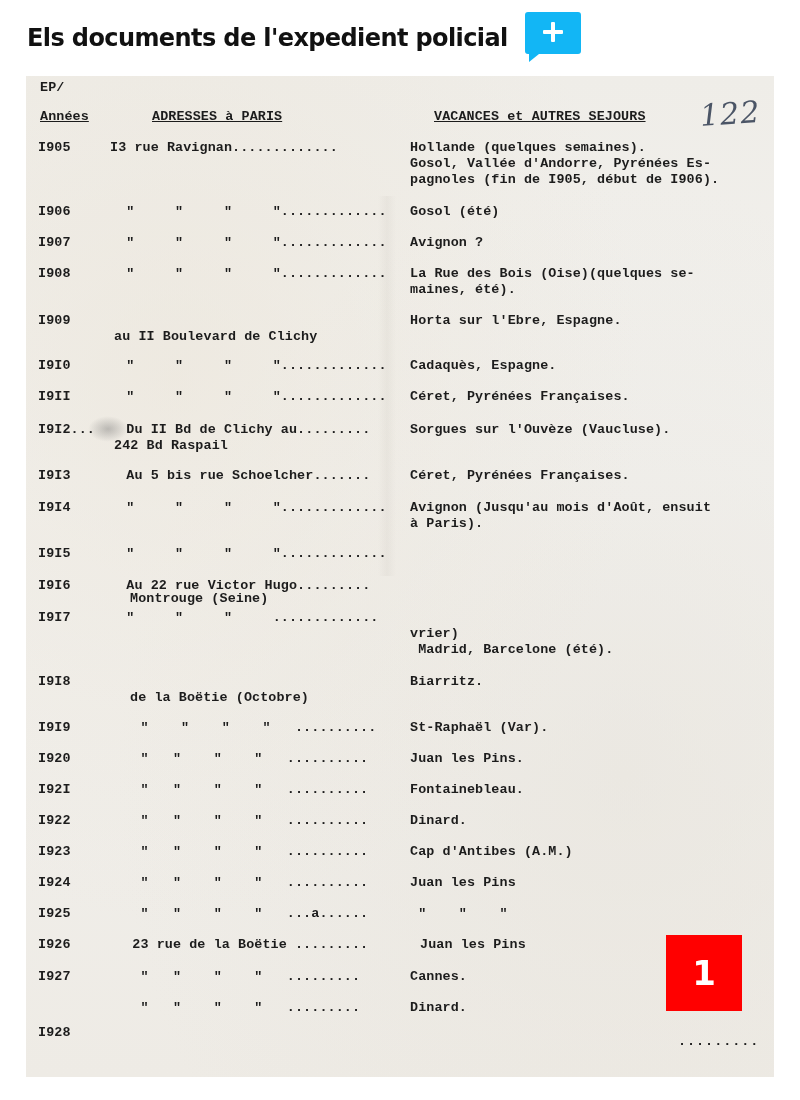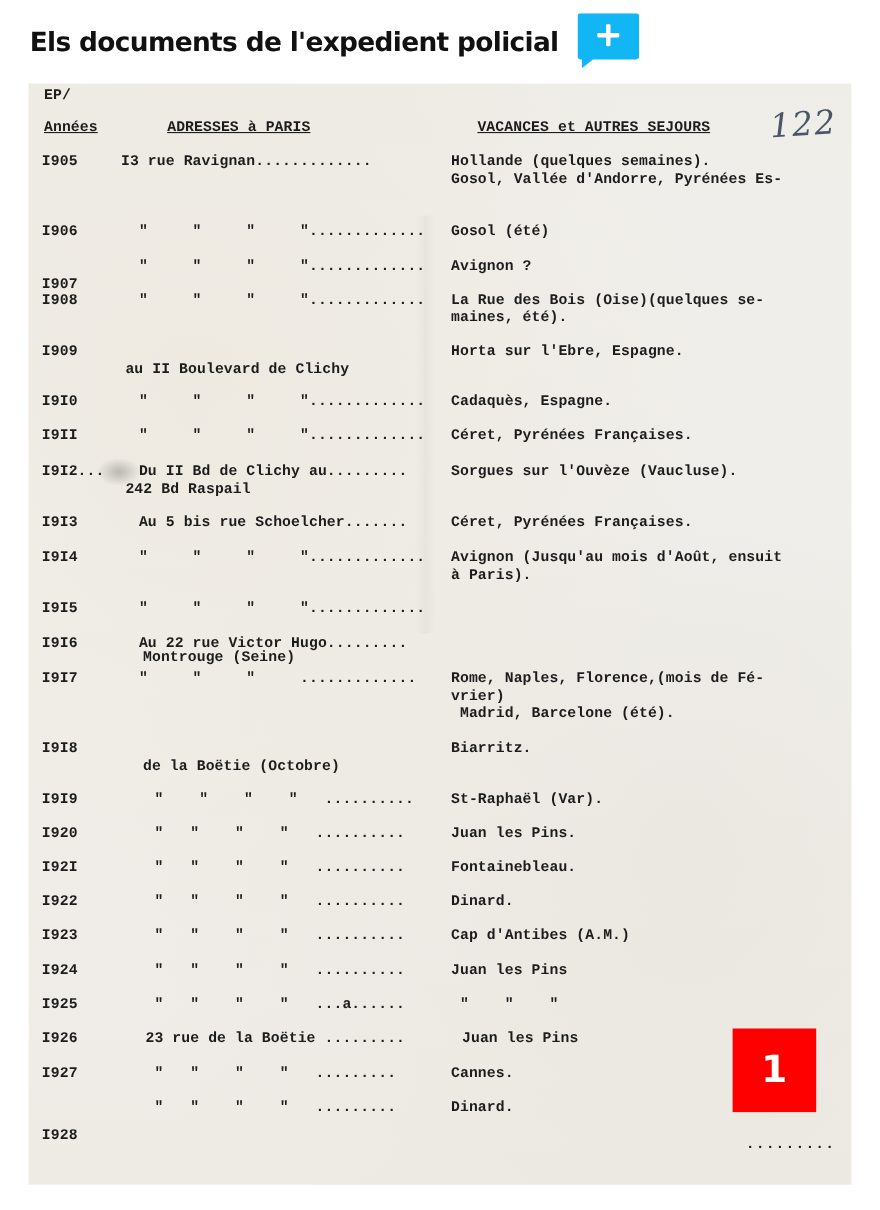--- a/index.html
+++ b/index.html
@@ -147,26 +147,27 @@
   <div class="page-num">122</div>
 
   <div class="tline hdr hdr-year">Années</div>
   <div class="tline hdr hdr-addr">ADRESSES à PARIS</div>
   <div class="tline hdr hdr-vac">VACANCES et AUTRES SEJOURS</div>
 
   <div class="tline year" style="top:64px">I905</div>
   <div class="tline addr" style="top:64px">I3 rue Ravignan.............</div>
   <div class="tline vac" style="top:64px">Hollande (quelques semaines).</div>
   <div class="tline cont" style="top:80px">Gosol, Vallée d'Andorre, Pyrénées Es-</div>
+  <div class="tline cont" style="top:96px">pagnoles (fin de I905, début de I906).</div>
 
   <div class="tline year" style="top:128px">I906</div>
   <div class="tline addr" style="top:128px">  "     "     "     ".............</div>
   <div class="tline vac" style="top:128px">Gosol (été)</div>
 
-  <div class="tline year" style="top:176px">I907</div>
+  <div class="tline year" style="top:159px">I907</div>
   <div class="tline addr" style="top:159px">  "     "     "     ".............</div>
   <div class="tline vac" style="top:159px">Avignon ?</div>
 
   <div class="tline year" style="top:190px">I908</div>
   <div class="tline addr" style="top:190px">  "     "     "     ".............</div>
   <div class="tline vac" style="top:190px">La Rue des Bois (Oise)(quelques se-</div>
   <div class="tline cont" style="top:206px">maines, été).</div>
 
   <div class="tline year" style="top:237px">I909</div>
   <div class="tline" style="top:253px; left:88px">au II Boulevard de Clichy</div>
@@ -196,21 +197,20 @@
 
   <div class="tline year" style="top:470px">I9I5</div>
   <div class="tline addr" style="top:470px">  "     "     "     ".............</div>
 
   <div class="tline year" style="top:502px">I9I6</div>
   <div class="tline addr" style="top:502px">  Au 22 rue Victor Hugo.........</div>
   <div class="tline" style="top:515px; left:104px">Montrouge (Seine)</div>
 
   <div class="tline year" style="top:534px">I9I7</div>
   <div class="tline addr" style="top:534px">  "     "     "     .............</div>
-  <div class="tline vac" style="top:534px">Rome, Naples, Florence,(mois de Fé-</div>
   <div class="tline cont" style="top:550px">vrier)</div>
   <div class="tline cont" style="top:566px"> Madrid, Barcelone (été).</div>
 
   <div class="tline year" style="top:598px">I9I8</div>
   <div class="tline" style="top:614px; left:104px">de la Boëtie (Octobre)</div>
   <div class="tline vac" style="top:598px">Biarritz.</div>
 
   <div class="tline year" style="top:644px">I9I9</div>
   <div class="tline addr" style="top:644px; left:90px">   "    "    "    "   .......... </div>
   <div class="tline vac" style="top:644px">St-Raphaël (Var).</div>

